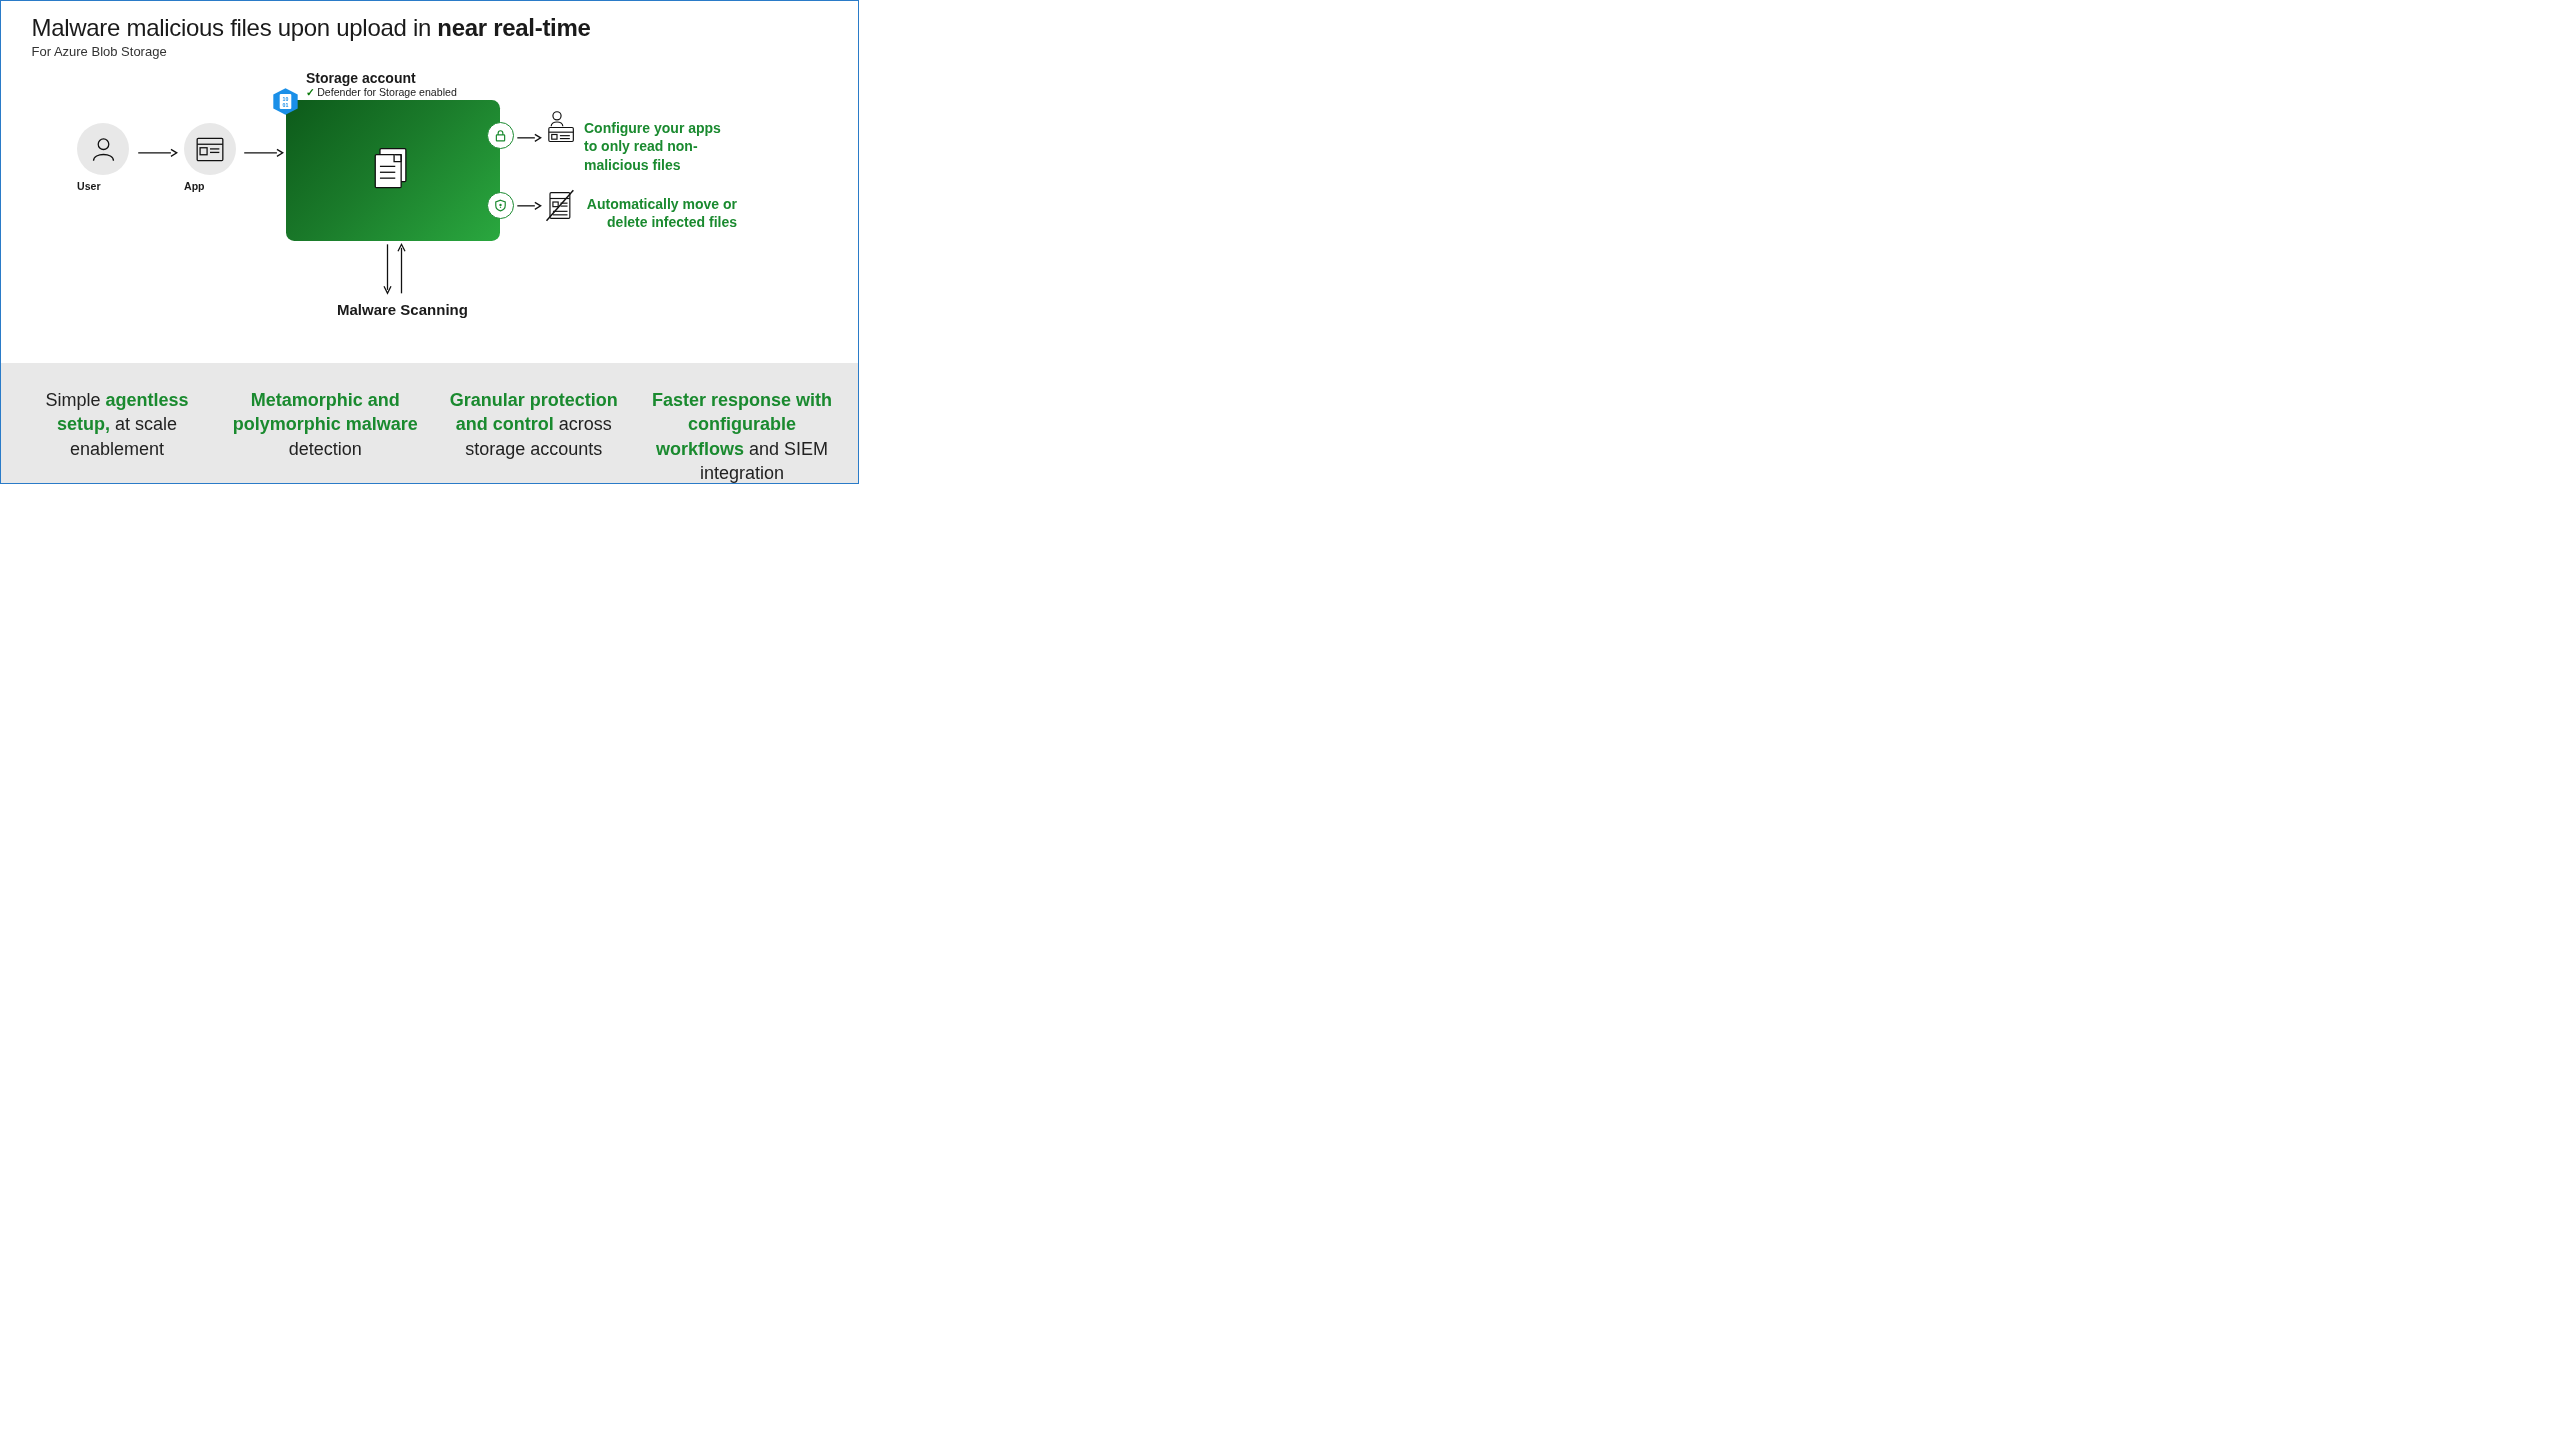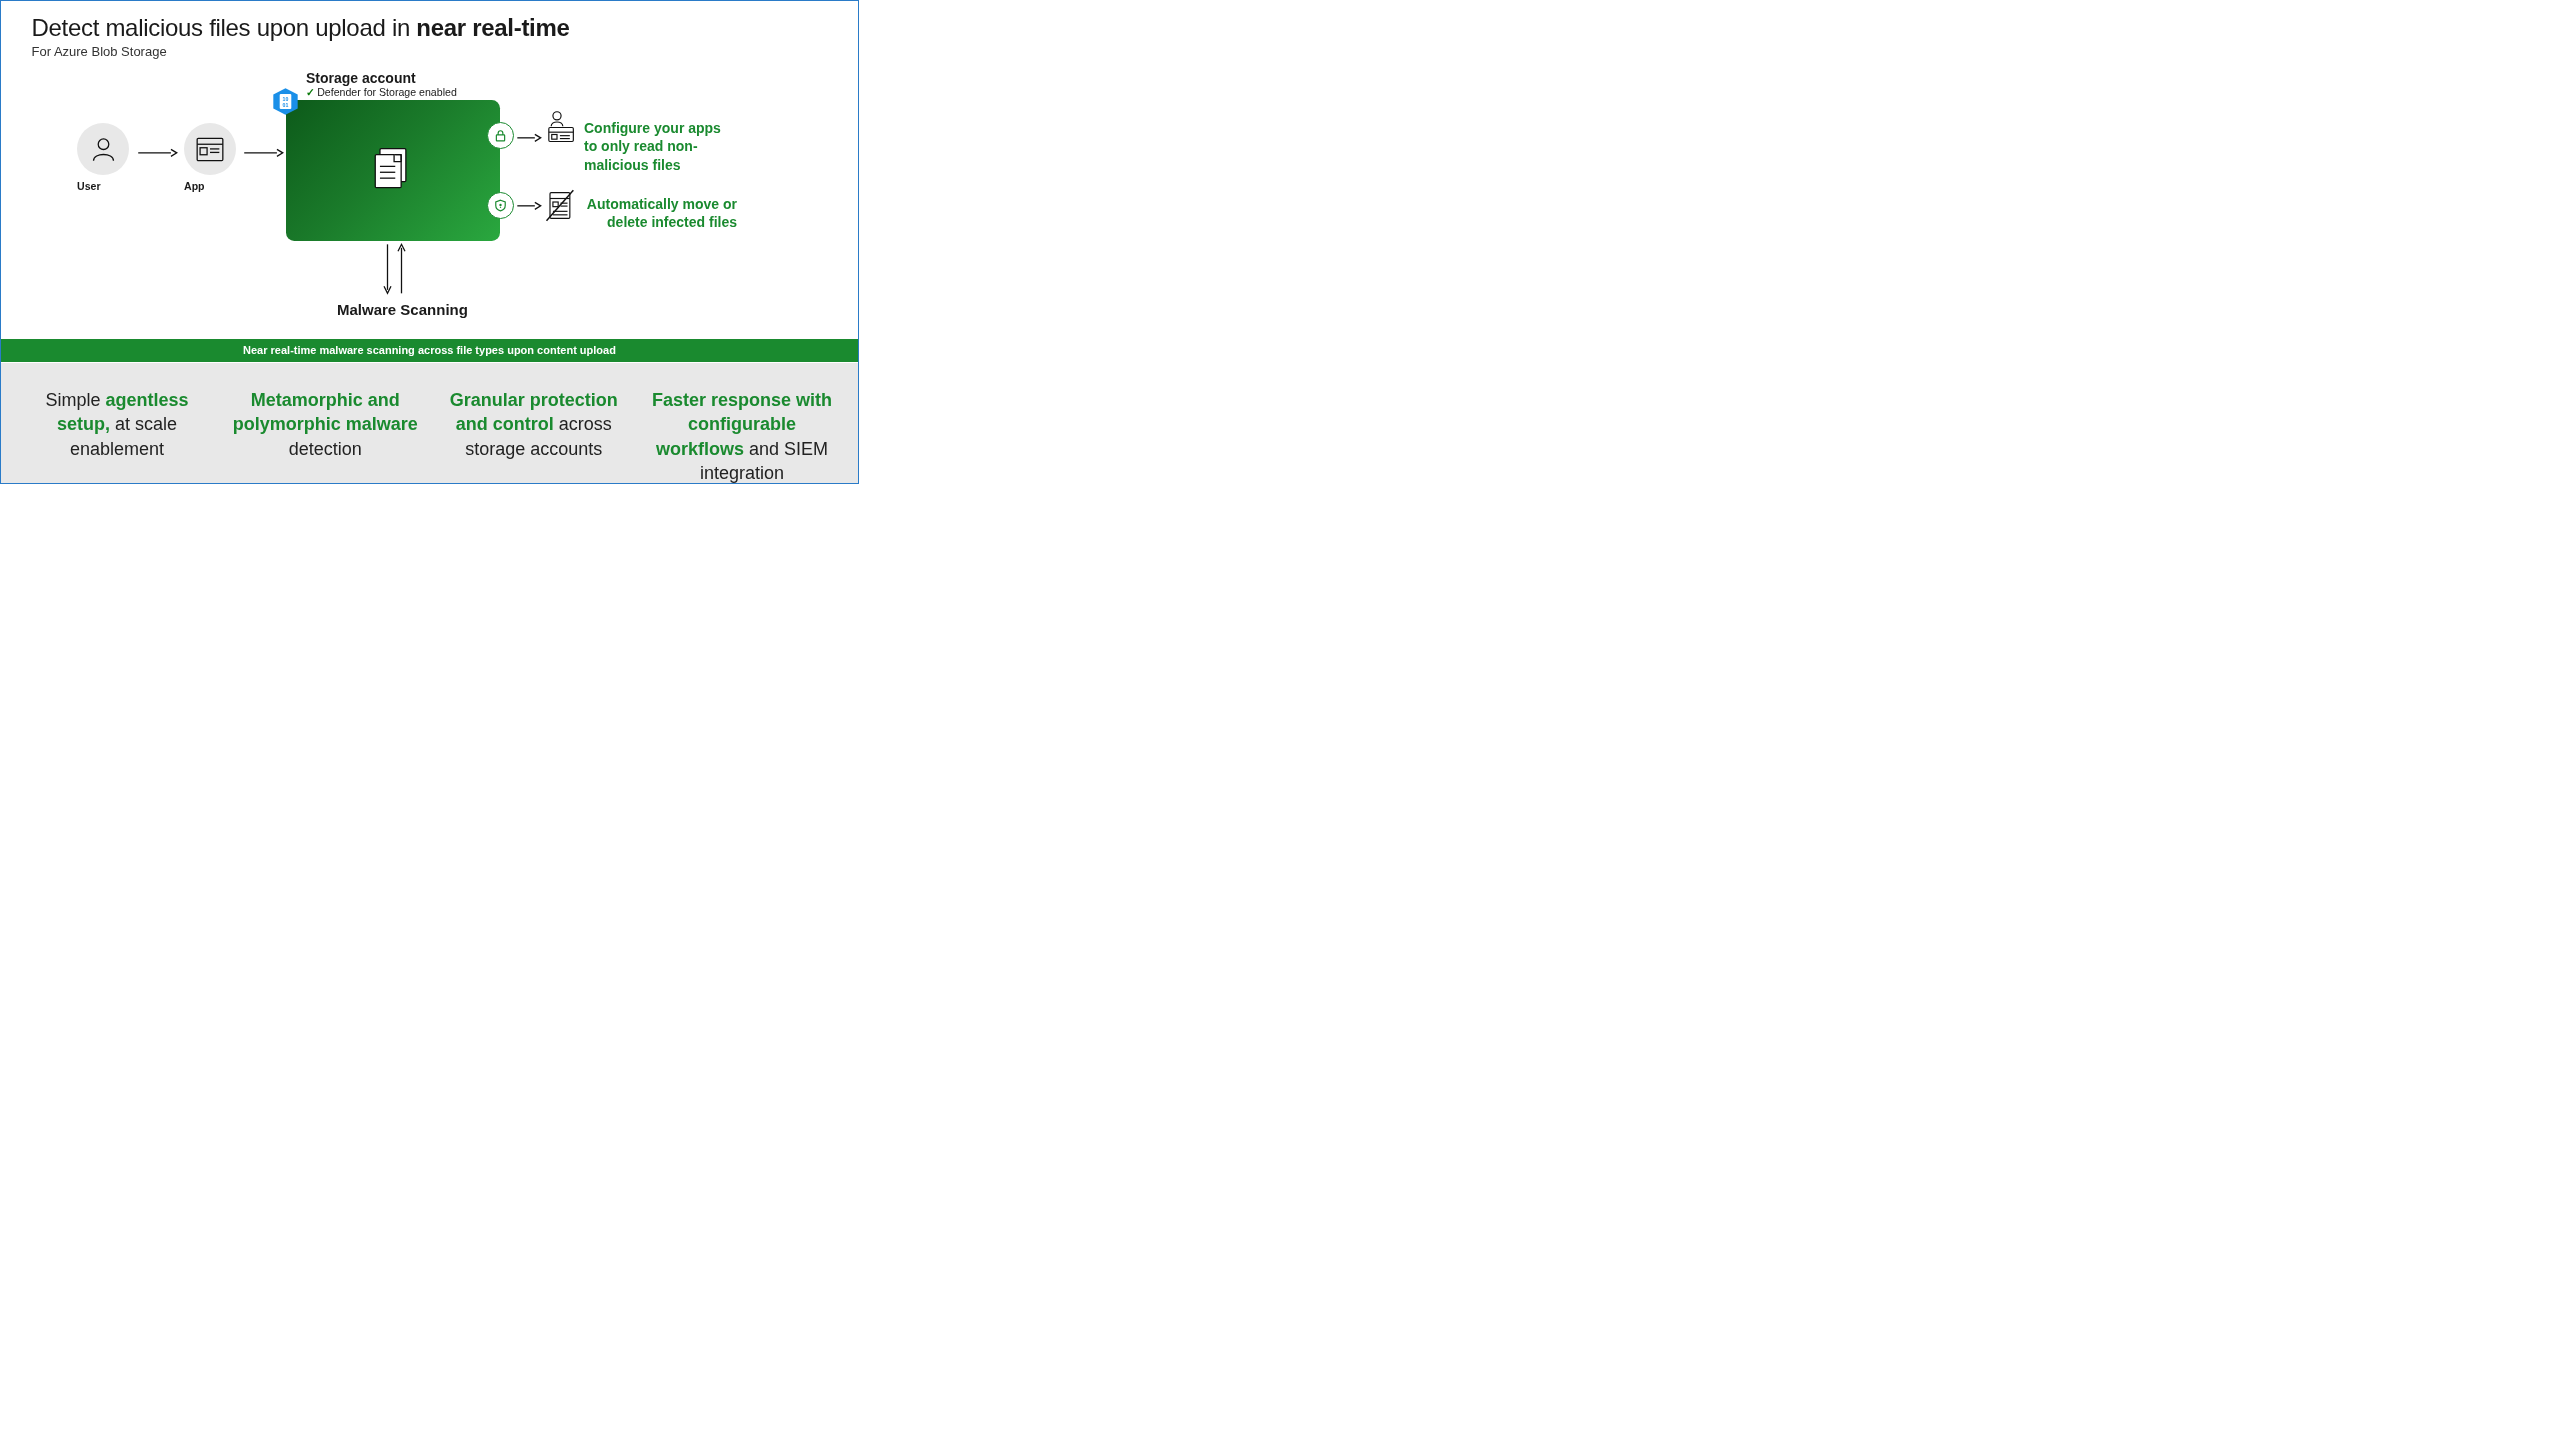--- a/index.html
+++ b/index.html
@@ -125,21 +125,21 @@
   .feat .g { color: #1a8a2f; font-weight: 700; }
   .feat .b { font-weight: 400; }
 </style>
 </head>
 <body>
 
 <div class="frame">
 
   <div class="header">
     <h1 class="title">
-      <span>Detect malicious files upon upload in </span><span class="bold">near real-time</span>
+      <span>Malware malicious files upon upload in </span><span class="bold">near real-time</span>
     </h1>
     <div class="subtitle">For Azure Blob Storage</div>
   </div>
 
   <div class="diagram">
 
     <div class="node" style="left:76px; top:58px;">
       <div class="circle-icon">
         <svg width="27" height="27" viewBox="0 0 46 46" fill="none" stroke="#111" stroke-width="2.2">
           <circle cx="23" cy="14" r="9"></circle>
@@ -250,21 +250,20 @@
         <line x1="30" y1="31" x2="42" y2="31"></line>
         <line x1="17" y1="40" x2="42" y2="40"></line>
         <line x1="17" y1="46" x2="42" y2="46"></line>
         <line x1="6" y1="56" x2="52" y2="4" stroke-width="2.5"></line>
       </svg>
     </div>
     <div class="out-label" style="left:583px; top:130px;text-align:right;">Automatically move or delete infected files</div>
 
   </div>
 
-  <div class="banner">Near real-time malware scanning across file types upon content upload</div>
 
   <div class="features">
     <div class="feat">
       <span class="b">Simple </span><span class="g">agentless setup,</span><span class="b"> at scale enablement</span>
     </div>
     <div class="feat">
       <span class="b"></span><span class="g">Metamorphic and polymorphic malware</span><span class="b"> detection</span>
     </div>
     <div class="feat">
       <span class="b"></span><span class="g">Granular protection and control</span><span class="b"> across storage accounts</span>

